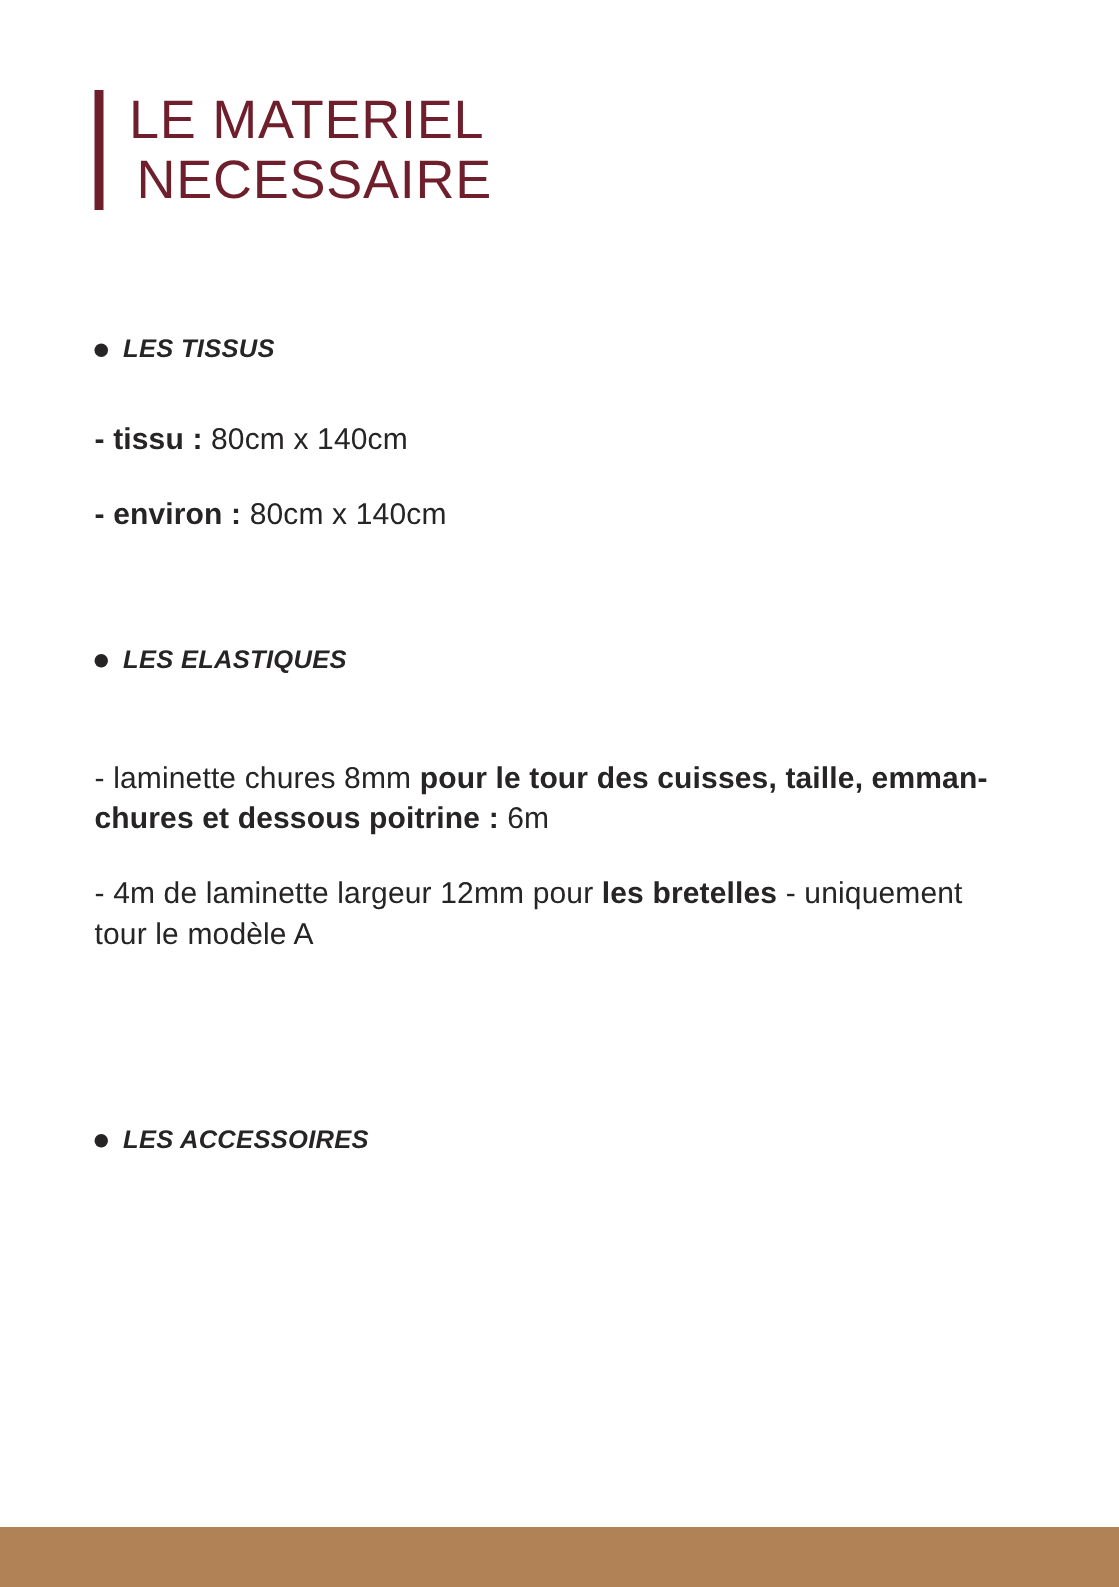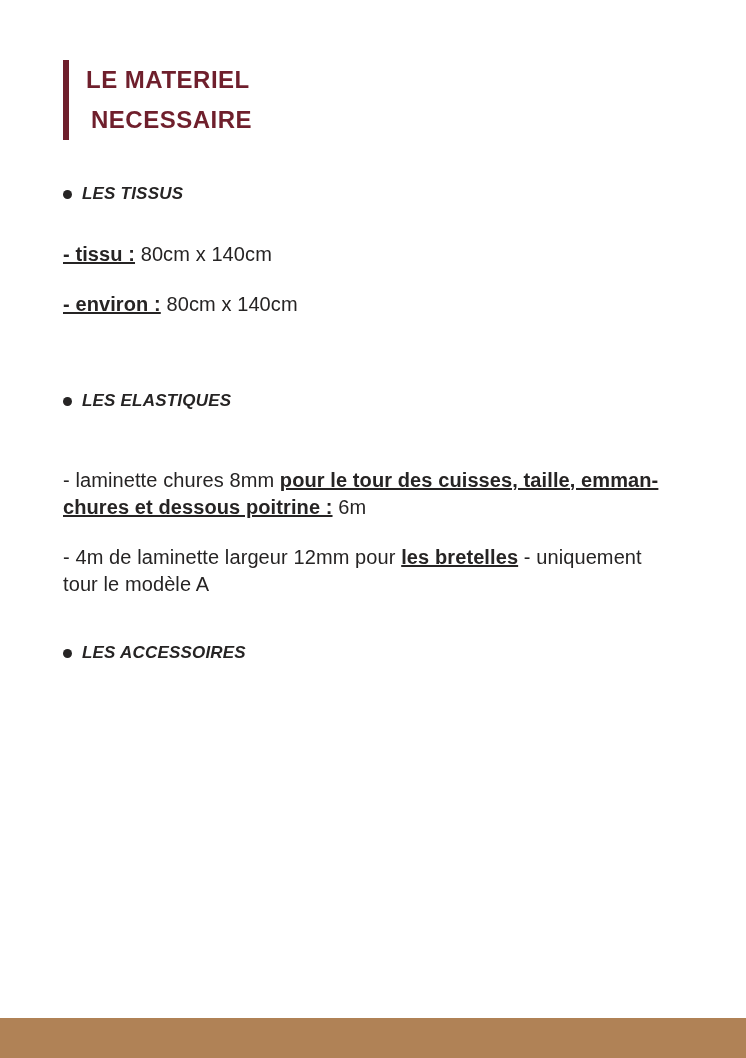--- a/index.html
+++ b/index.html
@@ -21,33 +21,33 @@
     display: flex;
     align-items: stretch;
     margin: 60px 0 0 63px;
   }
   .accent-bar {
     width: 6px;
     background: var(--accent, #6f1f2c);
     margin-right: 17px;
   }
   .title-text {
-    font-size: 24px;
+    font-size: 36px;
     line-height: 40px;
     letter-spacing: 0.5px;
     color: var(--accent, #6f1f2c);
-    font-weight: 700;
+    font-weight: 400;
   }
   .title-line2 { padding-left: 5px; }
 
   
   .section { margin-left: 63px; width: 610px; }
-  .sec-0 { margin-top: 43px; }
+  .sec-0 { margin-top: 82px; }
   .sec-1 { margin-top: 72px; }
-  .sec-2 { margin-top: 44px; }
+  .sec-2 { margin-top: 112px; }
 
   .section-header {
     display: flex;
     align-items: center;
     font-size: 17px;
     line-height: 22px;
     font-weight: 700;
     font-style: italic;
     color: var(--text-color, #262424);
     letter-spacing: 0.2px;
@@ -64,21 +64,21 @@
   .sec-1 .items { margin-top: 55px; }
   .sec-2 .items { margin-top: 12px; }
 
   .item {
     font-size: 20px;
     line-height: 27px;
     letter-spacing: 0.1px;
   }
   .item + .item { margin-top: 23px; }
   .line { white-space: pre-wrap; }
-  .seg.bold { font-weight: 700; text-decoration: underline; }
+  .seg.bold { font-weight: 700; }
 
   
   .footer-bar {
     position: absolute;
     left: 0;
     bottom: 0;
     width: 100%;
     height: 40px;
     background: var(--footer, #b08256);
   }

